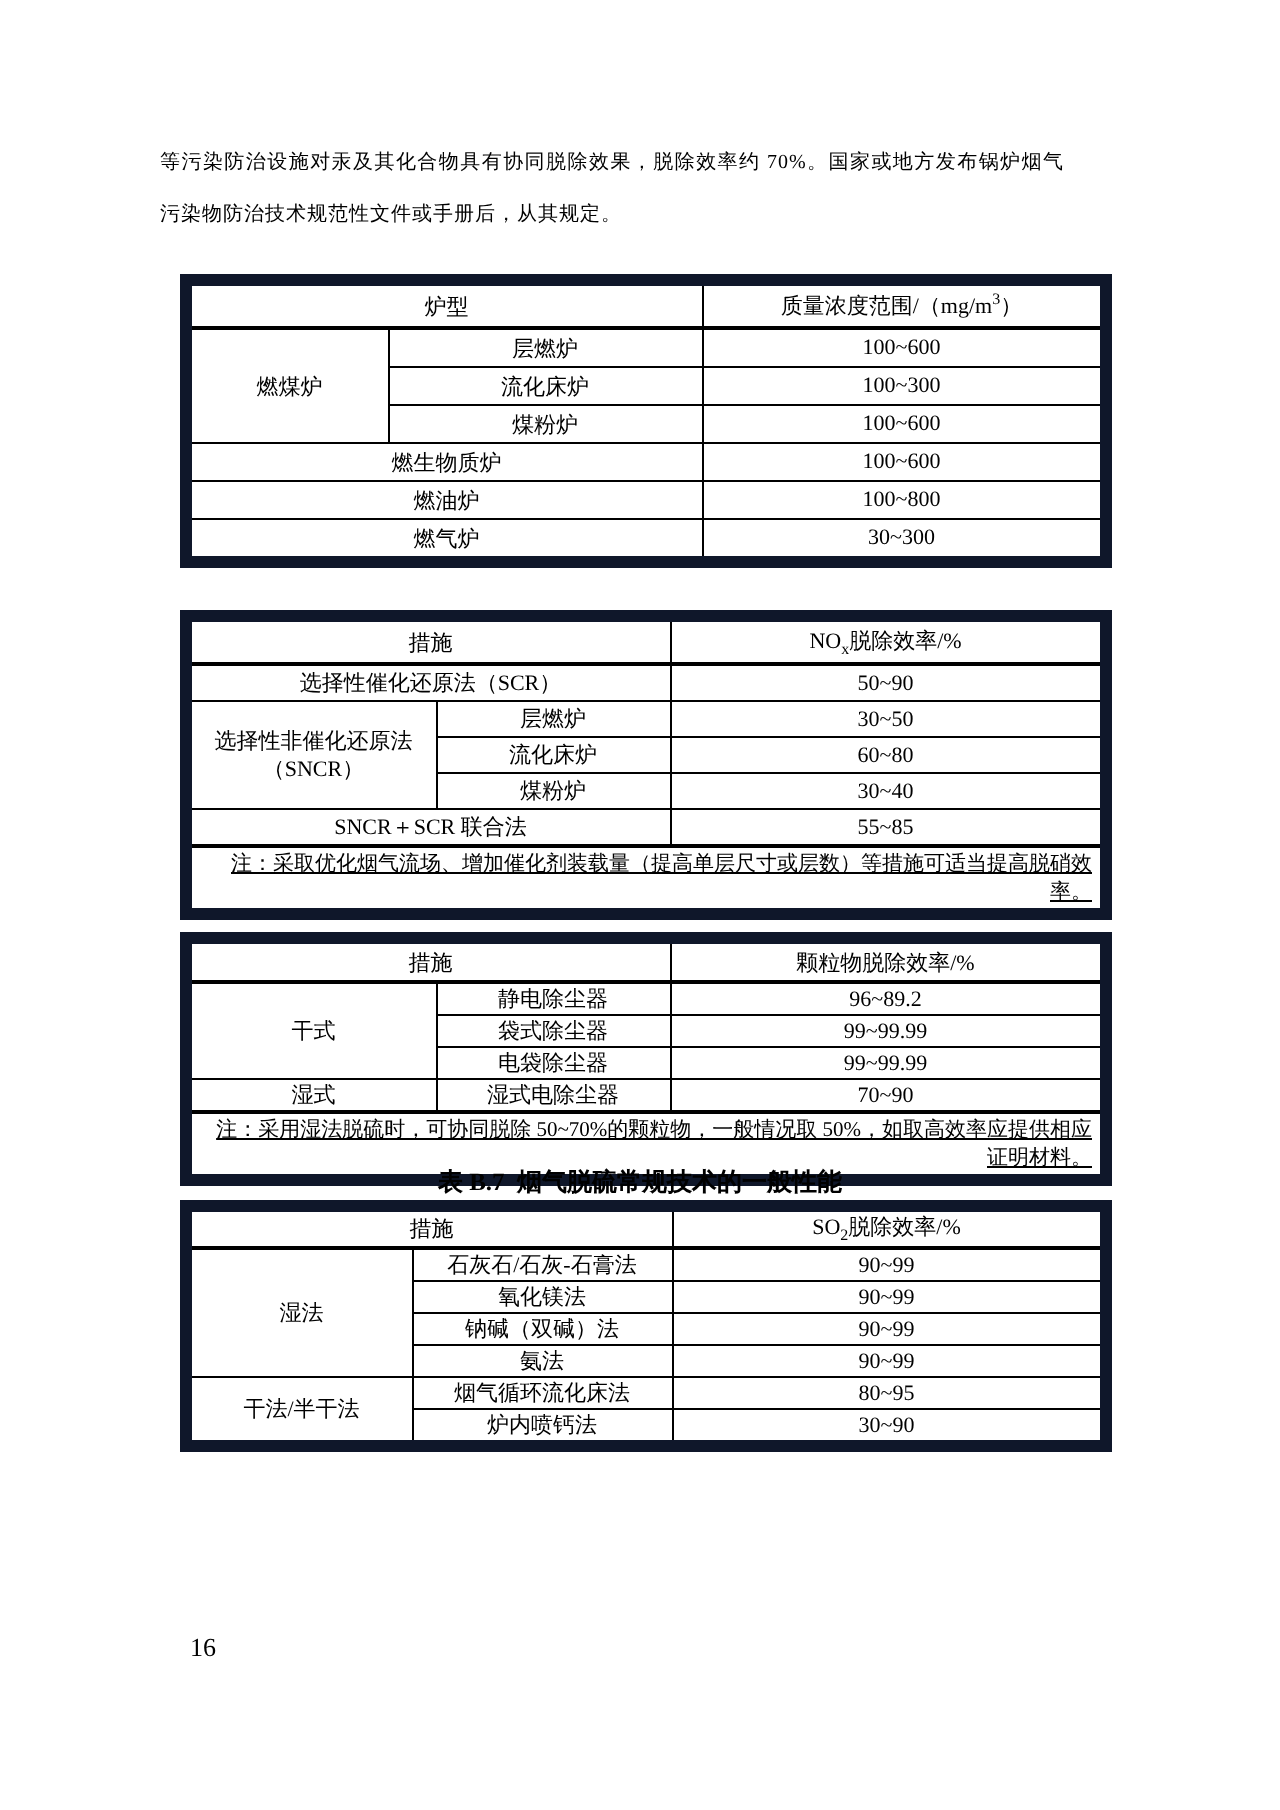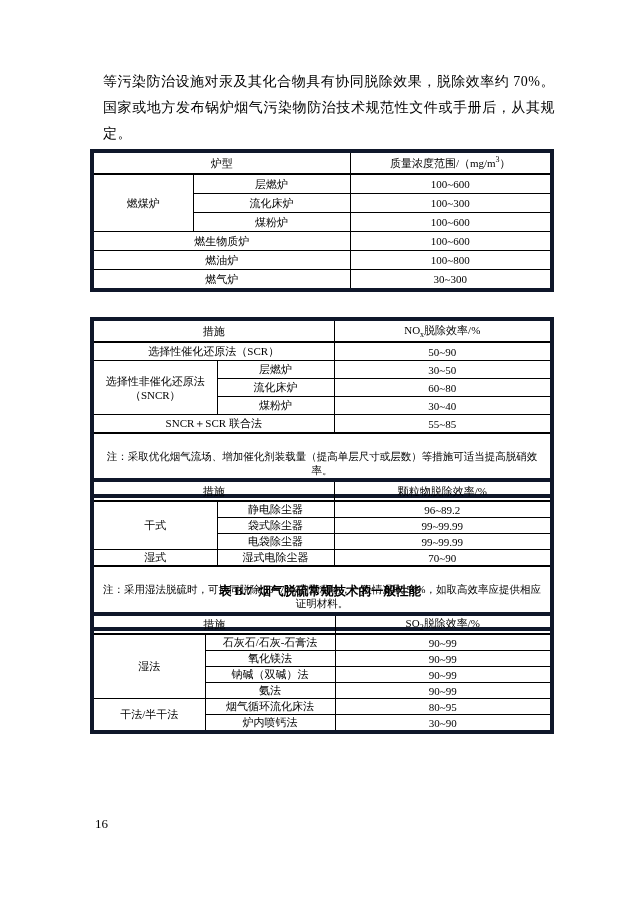--- a/index.html
+++ b/index.html
@@ -2,42 +2,43 @@
 <html><head>
 <meta charset="utf-8">
 <style>
   html,body{margin:0;padding:0;}
   body{
     width:640px;height:905px;background:#ffffff;color:#000;
     font-family:"Liberation Serif","DejaVu Serif",serif;
   }
   .page{position:relative;width:640px;height:905px;background:#fff;overflow:hidden;}
   .para{
-    position:absolute;left:103px;top:69px;width:452px;
-    font-size:14px;line-height:26px;text-align:justify;
+    position:absolute;left:80px;top:69px;width:452px;
+    font-size:10px;line-height:26px;text-align:justify;
     letter-spacing:0.5px;
   }
   .tbl-title{
     position:absolute;left:90px;width:460px;
     font-weight:bold;font-size:12.5px;text-align:center;
     white-space:pre-wrap;
   }
   table{
     position:absolute;left:90px;width:460px;
     border-collapse:collapse;table-layout:fixed;
-    font-size:11px;border:4px solid #0f172a;margin-top:12px;
+    font-size:11px;border:6px solid #0f172a;
   }
   td{
     border:1px solid #000;text-align:center;vertical-align:middle;
     padding:0 3px;overflow:hidden;
   }
   tr.hdr td{border-bottom:2px solid #000;height:20px;}
   td.note{
-    text-align:center;font-size:10.5px;padding:16px 4px;
+    text-align:right;font-size:10.5px;padding:1px 4px;
     border-top:2px solid #000;
+    text-decoration:underline;
   }
   sub{font-size:8px;}
   sup{font-size:8px;}
   .t-b4 td{height:18px;}
   .t-b5 td{height:17px;}
   .t-b6 td{height:15px;}
   .t-b6 tr.hdr td{height:18px;}
   .t-b7 td{height:14px;}
   .t-b7 tr.hdr td{height:17px;}
   .t-b4{top:137px;}

